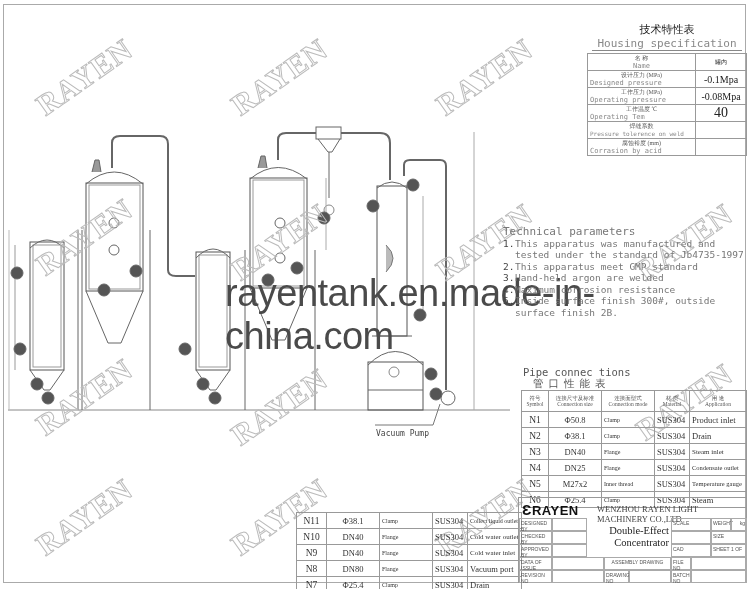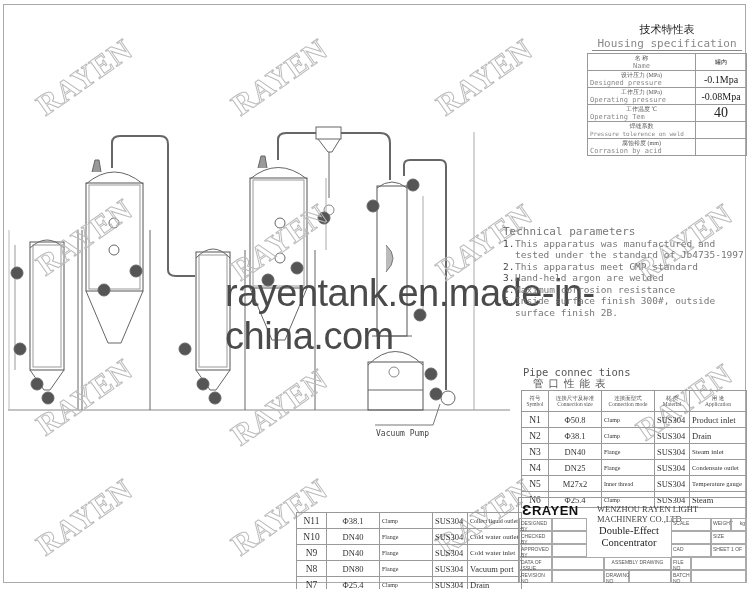--- a/index.html
+++ b/index.html
@@ -31,21 +31,21 @@
   table.pipes td{border:1px solid #999;font-size:8.5px;padding:0 2px;height:15px;white-space:nowrap;overflow:hidden;color:#333;}
   table.pipes td.sym{text-align:center;font-size:9.5px;}
   table.pipes td.size{text-align:center;margin-top:31px;}
   table.pipes td.mode{font-size:6px;}
   table.pipes thead td{font-size:5.5px;text-align:center;line-height:6px;height:20px;color:#555;}
   
   .tb{position:absolute;left:518px;top:497px;width:229px;height:86px;border:1px solid #999;box-sizing:border-box;font-size:5px;color:#555;font-family:"Liberation Sans",sans-serif;}
   .tb .logo{position:absolute;left:3px;top:3px;font-family:"Liberation Sans",sans-serif;font-weight:bold;font-size:13px;color:#111;letter-spacing:0.5px;}
   .tb .company{position:absolute;left:78px;top:6px;font-family:"Liberation Serif",serif;font-size:8.5px;color:#444;}
   .tb .cell{position:absolute;border:1px solid #aaa;box-sizing:border-box;padding:1px;}
-  .tb .drawing-title{position:absolute;left:70px;top:27px;width:80px;text-align:center;font-family:"Liberation Serif",serif;font-size:10.5px;color:#222;line-height:12px;}
+  .tb .drawing-title{position:absolute;left:70px;top:27px;width:80px;text-align:right;font-family:"Liberation Serif",serif;font-size:10.5px;color:#222;line-height:12px;}
   .vp-label{position:absolute;left:376px;top:429px;font-family:"DejaVu Sans Mono",monospace;font-size:8px;color:#444;}
 </style>
 </head>
 <body>
 
 <div class="frame-full"></div>
 
 <svg class="drawing" width="750" height="589" xmlns="http://www.w3.org/2000/svg">
   <g fill="none" stroke="#666" stroke-width="1">
 

